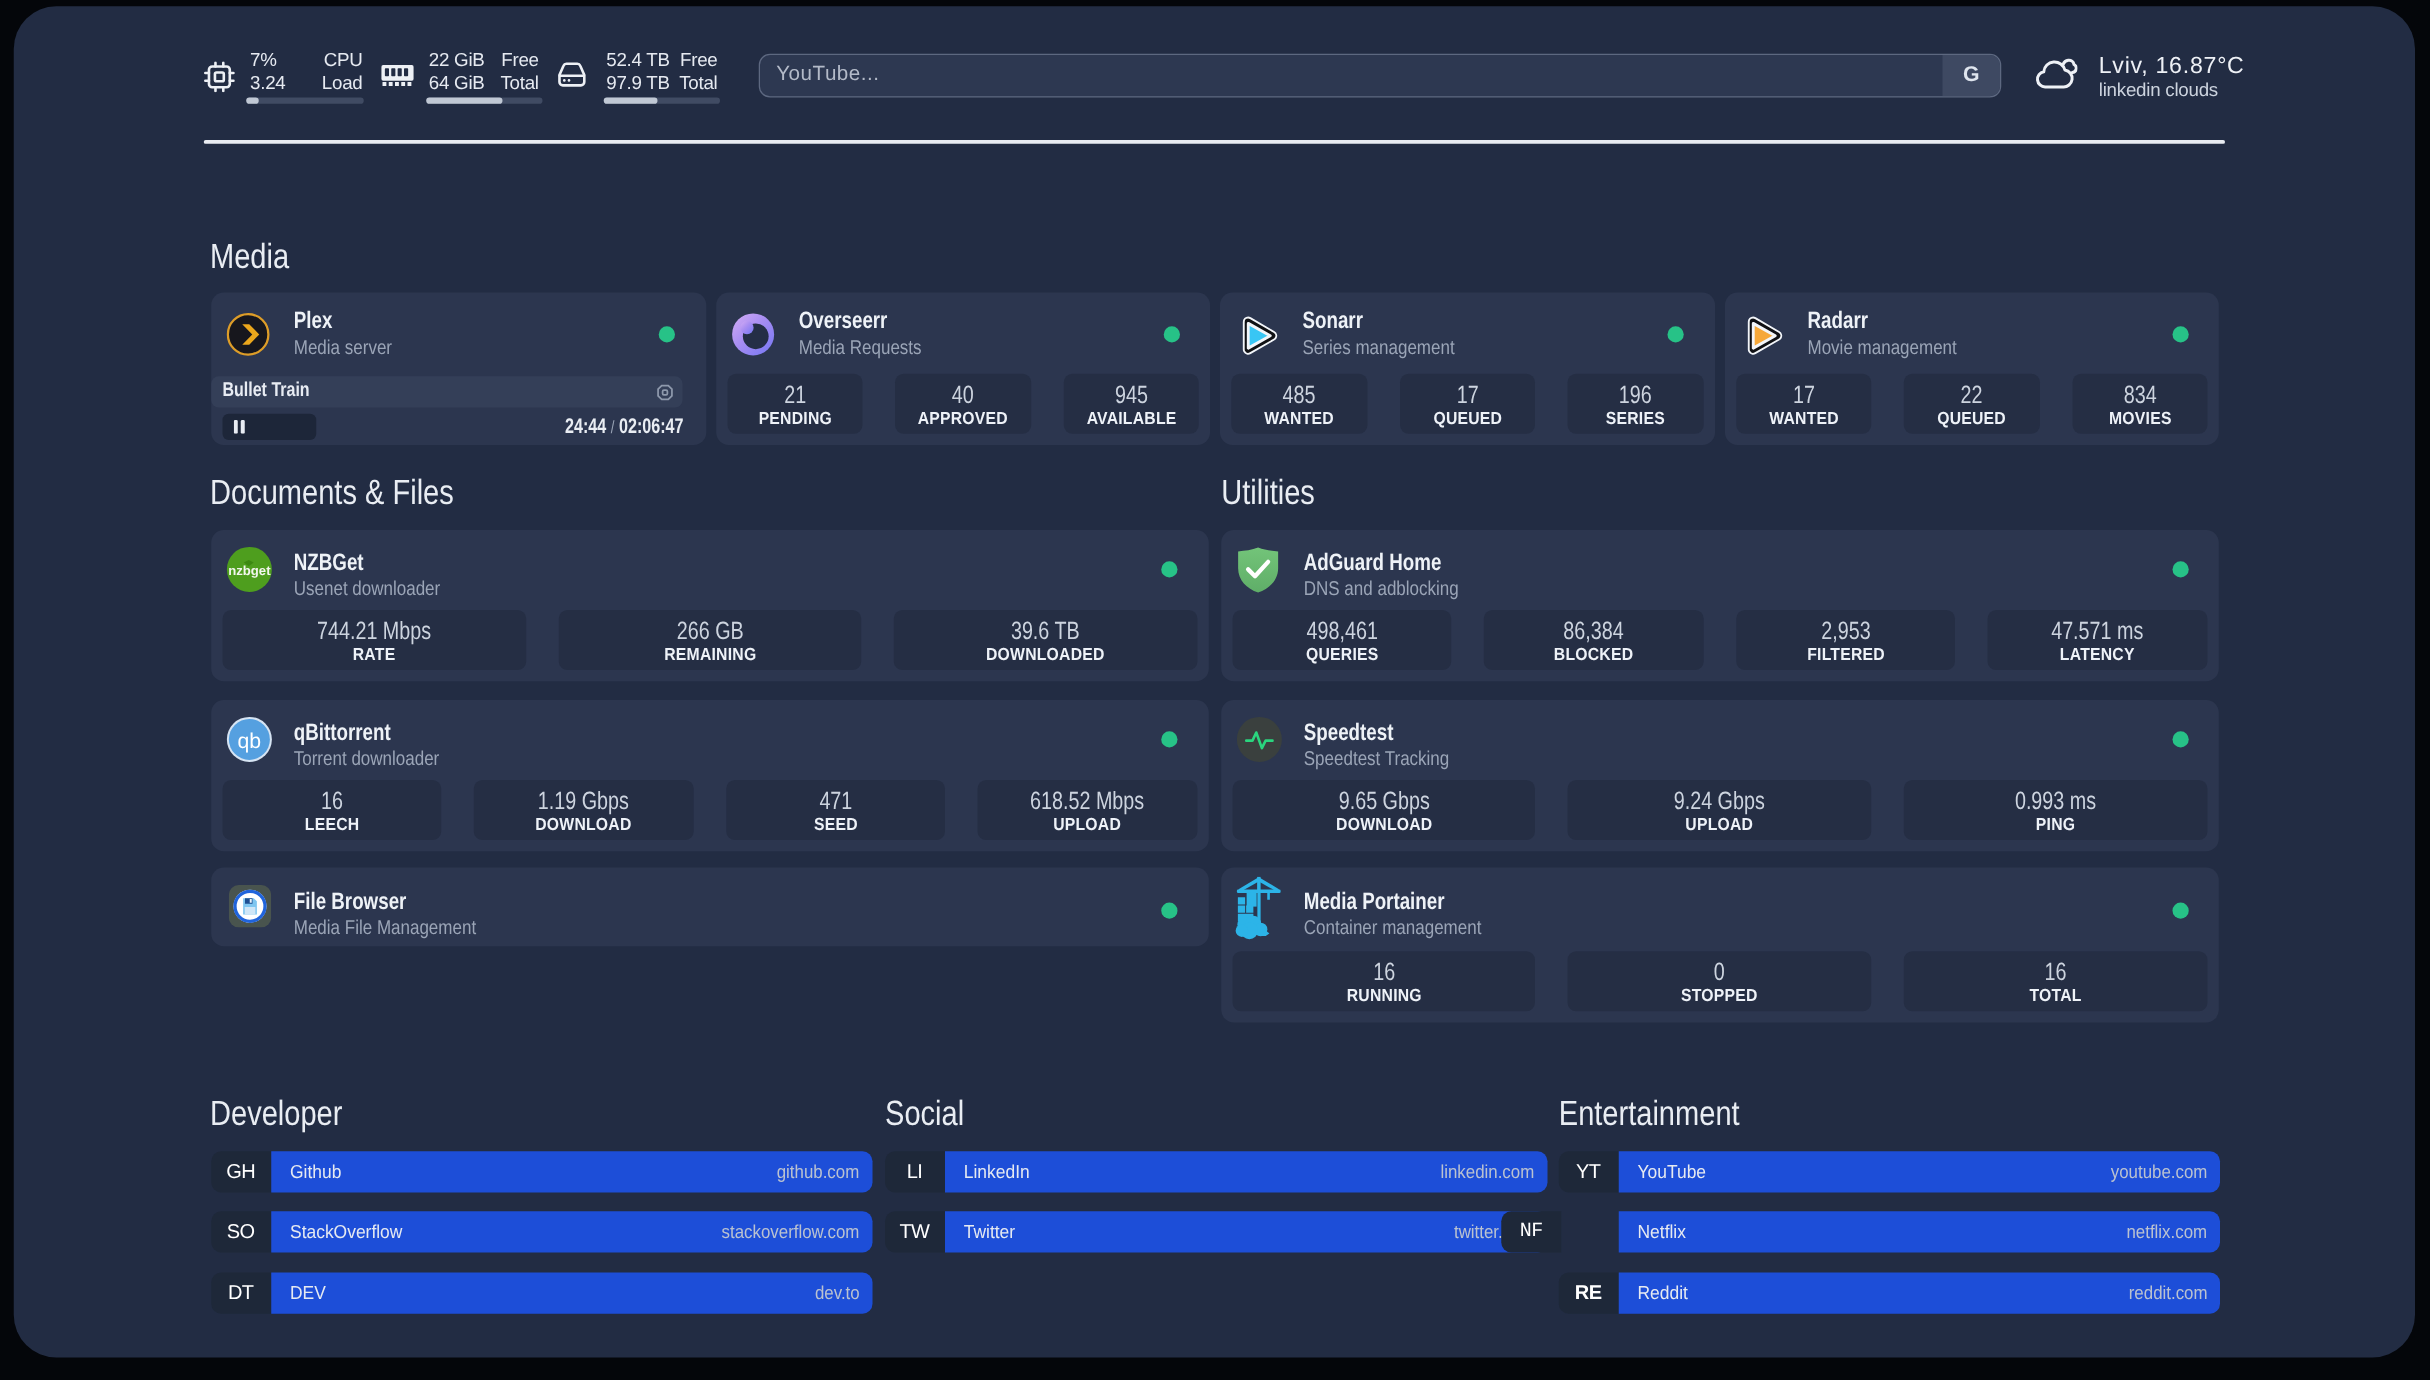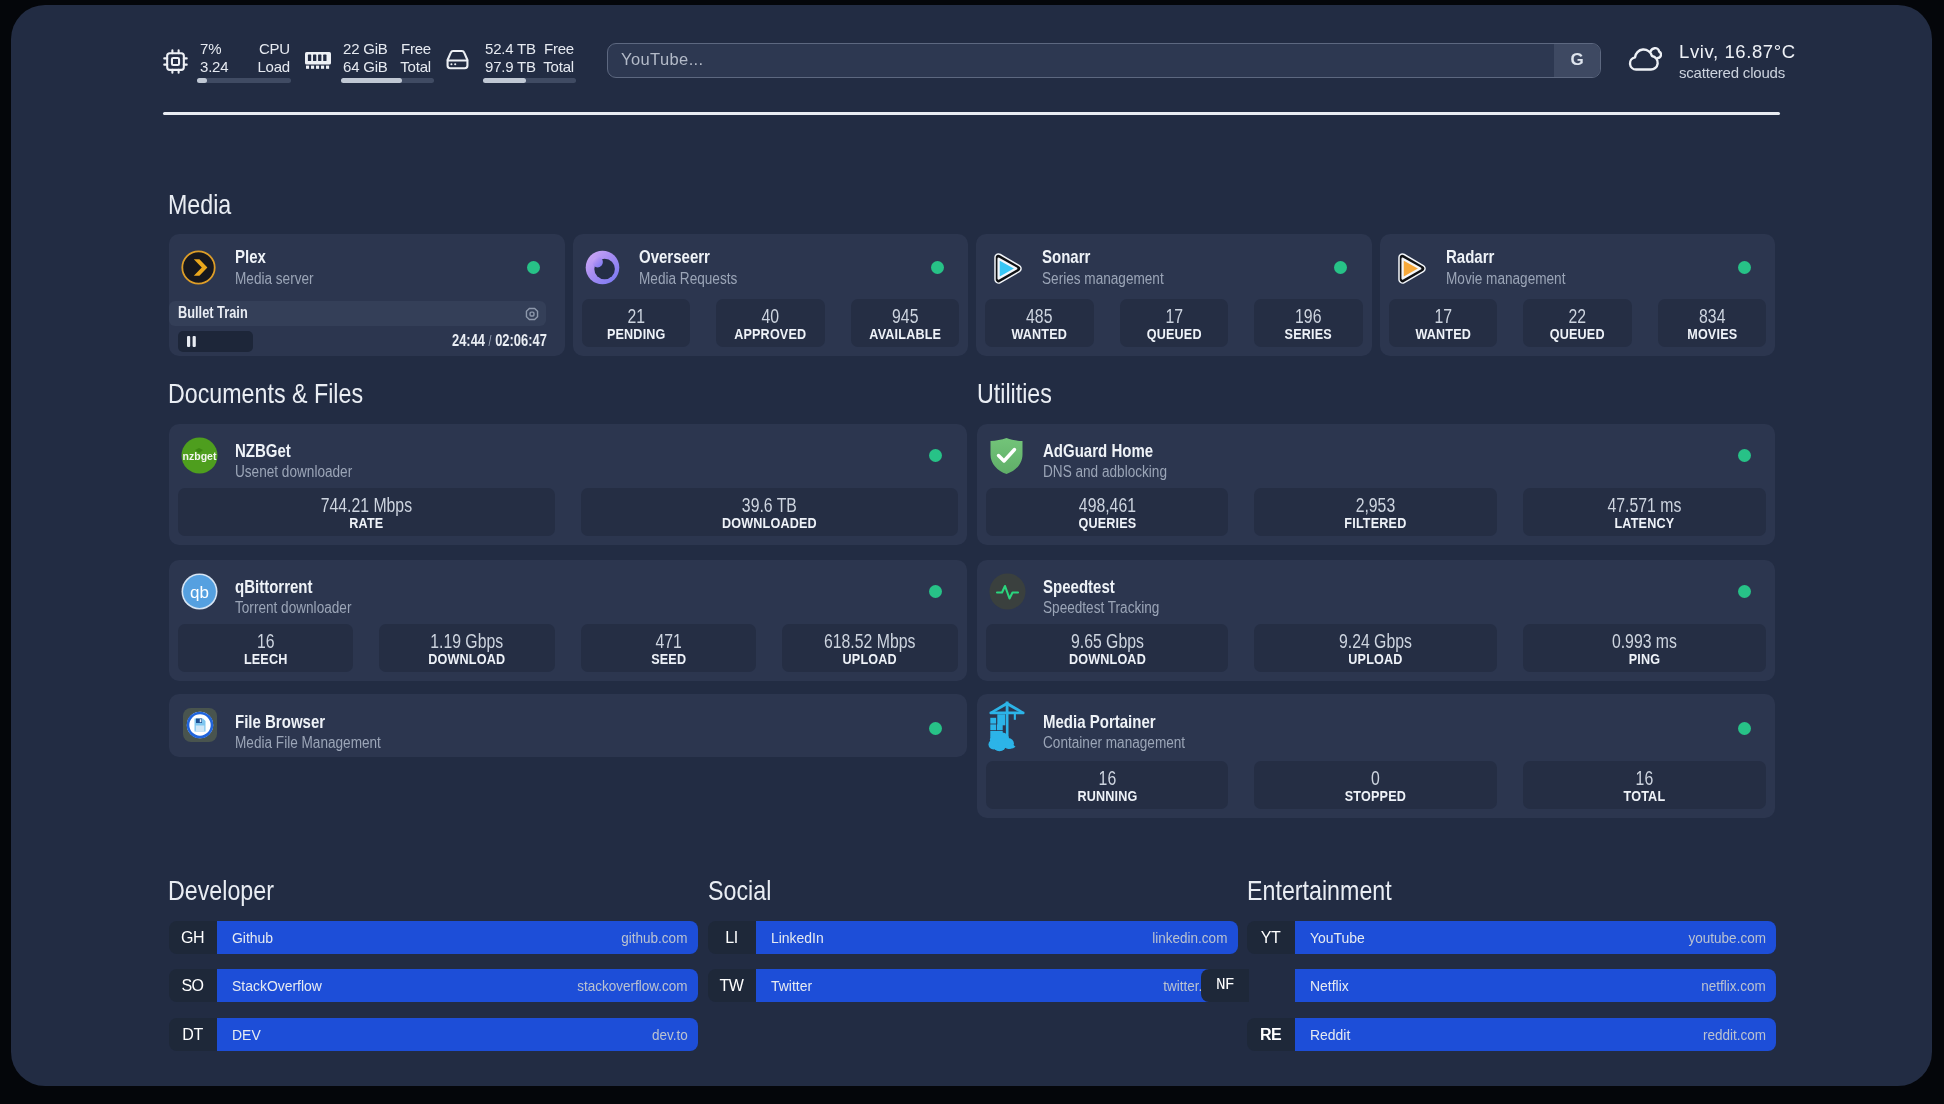--- a/index.html
+++ b/index.html
@@ -71,21 +71,21 @@
     <i style="width:43px;"></i>
   </div>
 <div class="abs" style="left:607px; top:43px; width:994px; height:35px; border:1.5px solid #5d6880; border-radius:9px; background:#2d3851; overflow:hidden;">
   <div style="position:absolute; left:13px; top:5.5px; font-size:16.5px; color:#b3bac8; letter-spacing:0.4px;">YouTube...</div>
   <div style="position:absolute; right:0; top:0; bottom:0; width:46px; background:#3e4962; text-align:center; line-height:32px; font-size:17px; font-weight:700; color:#dfe5ee;">G</div>
 </div>
 <svg class="abs" style="left:1627px; top:41px;" width="35" height="32" viewBox="0 0 35 32" fill="none" stroke="#eef1f6" stroke-width="2.4" stroke-linecap="round" stroke-linejoin="round">
     <path d="M23.5 10.5 a5.2 5.2 0 0 1 4.1-3.3 a4.1 4.1 0 0 1 4.6 3.4 a3.4 3.4 0 0 1-1.4 6.4"></path>
     <path d="M23.3 28.5 H9.2 a6.1 6.1 0 0 1-1.2-12.1 a8.6 8.6 0 0 1 16.9-1.4 a6.8 6.8 0 0 1-1.6 13.5 Z"></path>
   </svg>
-<div class="abs" style="left:1679px; top:41px; font-size:18.5px; color:#eef1f6; line-height:21px; letter-spacing:0.6px;">Lviv, 16.87°C<br><span style="font-size:15px; color:#ccd3de; letter-spacing:-0.2px; display:inline-block; vertical-align:top;">scattered clouds</span></div>
+<div class="abs" style="left:1679px; top:41px; font-size:18.5px; color:#eef1f6; line-height:21px; letter-spacing:0.6px;">Lviv, 16.87°C<br><span style="font-size:15px; color:#ccd3de; letter-spacing:-0.2px; display:inline-block; vertical-align:top;">linkedin clouds</span></div>
 
 <div class="abs" style="left:163px; top:112px; width:1617px; height:3px; background:#e9ecf2; border-radius:2px;"></div>
 
 <div class="sec" style="left:168px; top:189px;">Media</div>
 <div class="card" style="left:169px; top:234px; width:395.5px; height:122px;">
   <svg class="svc-ic" width="35" height="35" viewBox="0 0 35 35">
       <circle cx="17.5" cy="17.5" r="16.2" fill="#17171d" stroke="#dd9d28" stroke-width="1.8"></circle>
       <path d="M12.8 9.3 h5.6 l8 8.2 -8 8.2 h-5.6 l8-8.2 Z" fill="#eba71c"></path>
     </svg>
   <div class="svc-t">Plex</div>
@@ -201,20 +201,24 @@
     </svg>
   <div class="svc-t" style="top:16px;">NZBGet</div>
   <div class="svc-s" style="top:39px;">Usenet downloader</div>
   <div class="dot" style="top:25px;"></div>
   <div class="stats">
       <div class="stat">
         <div class="v">744.21 Mbps</div>
         <div class="l">RATE</div>
       </div>
       <div class="stat">
+        <div class="v">266 GB</div>
+        <div class="l">REMAINING</div>
+      </div>
+      <div class="stat">
         <div class="v">39.6 TB</div>
         <div class="l">DOWNLOADED</div>
       </div>
     </div>
 </div>
 <div class="card" style="left:976.5px; top:424px; width:798.5px; height:121px;">
   <svg class="svc-ic" style="top:13px;" width="35" height="38" viewBox="0 0 35 38">
       <defs>
         <linearGradient id="adg" x1="0" y1="0" x2="0" y2="1">
           <stop offset="0" stop-color="#73c479"></stop>
@@ -224,20 +228,24 @@
       <path d="M17.5 1 C22.5 3 28 3.6 33.5 4.1 V17.5 C33.5 27 26.6 33.8 17.5 37 C8.4 33.8 1.5 27 1.5 17.5 V4.1 C7 3.6 12.5 3 17.5 1 Z" fill="url(#adg)"></path>
       <path d="M9.5 18.5 l5.5 5.5 L25.5 12.5" fill="none" stroke="#ffffff" stroke-width="3.4" stroke-linecap="round" stroke-linejoin="round"></path>
     </svg>
   <div class="svc-t" style="top:16px;">AdGuard Home</div>
   <div class="svc-s" style="top:39px;">DNS and adblocking</div>
   <div class="dot" style="top:25px;"></div>
   <div class="stats">
       <div class="stat">
         <div class="v">498,461</div>
         <div class="l">QUERIES</div>
+      </div>
+      <div class="stat">
+        <div class="v">86,384</div>
+        <div class="l">BLOCKED</div>
       </div>
       <div class="stat">
         <div class="v">2,953</div>
         <div class="l">FILTERED</div>
       </div>
       <div class="stat">
         <div class="v">47.571 ms</div>
         <div class="l">LATENCY</div>
       </div>
     </div>

